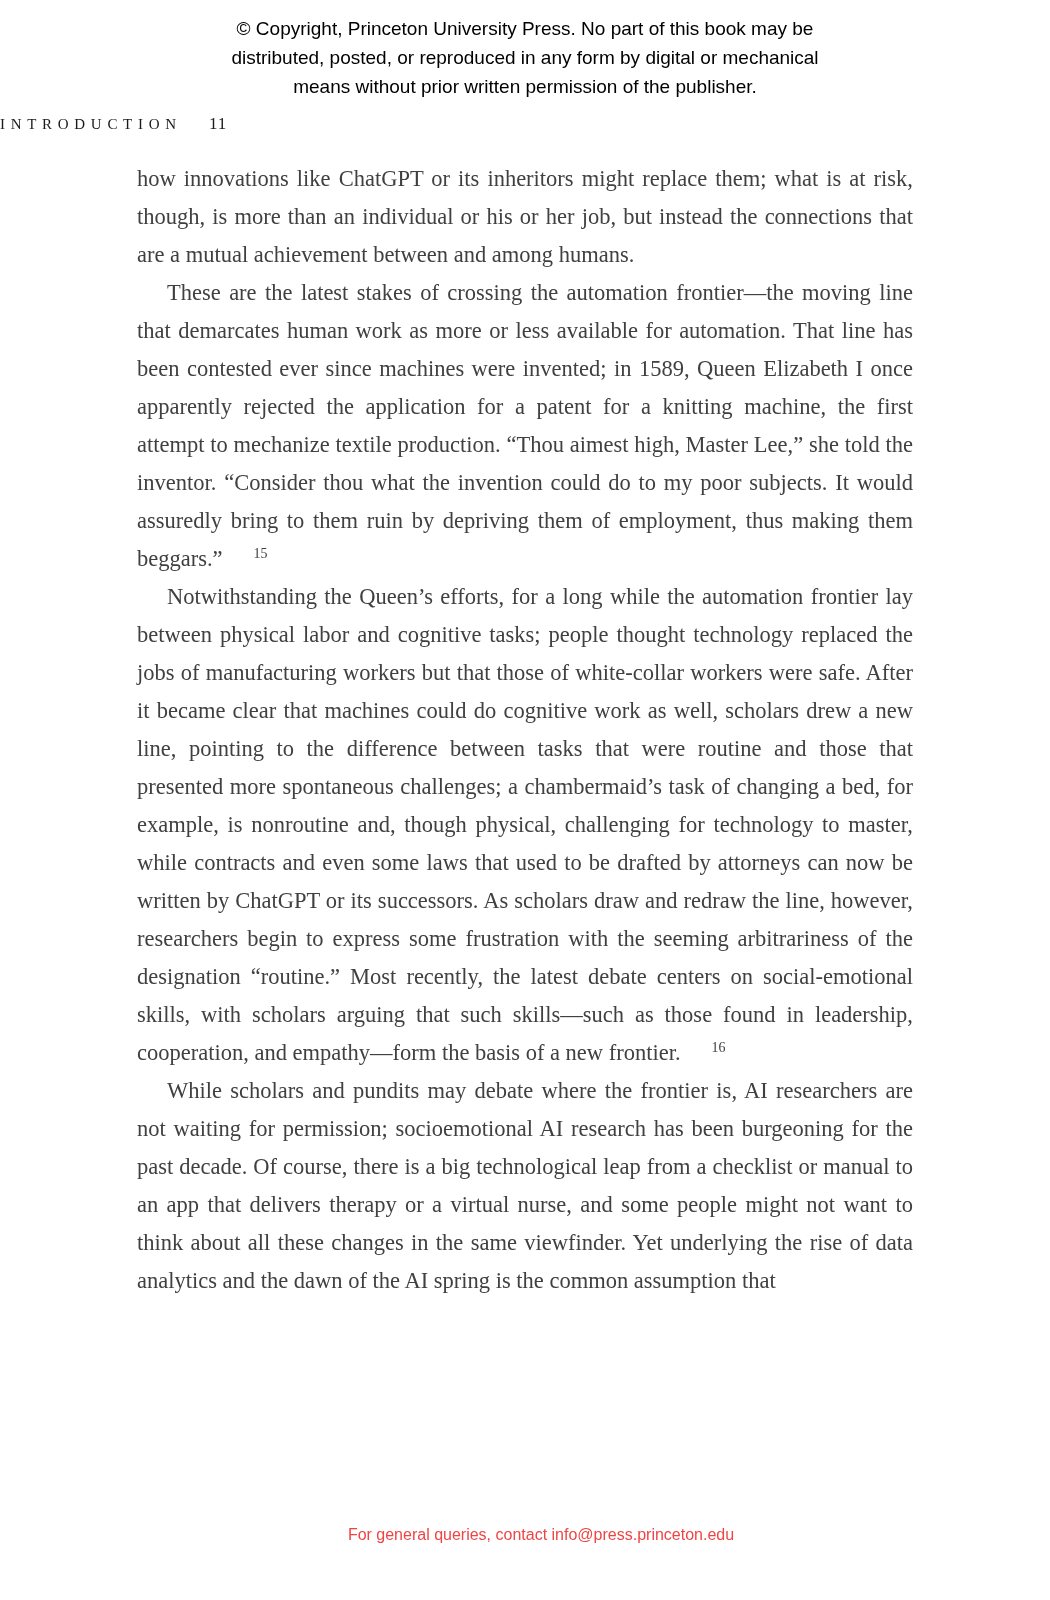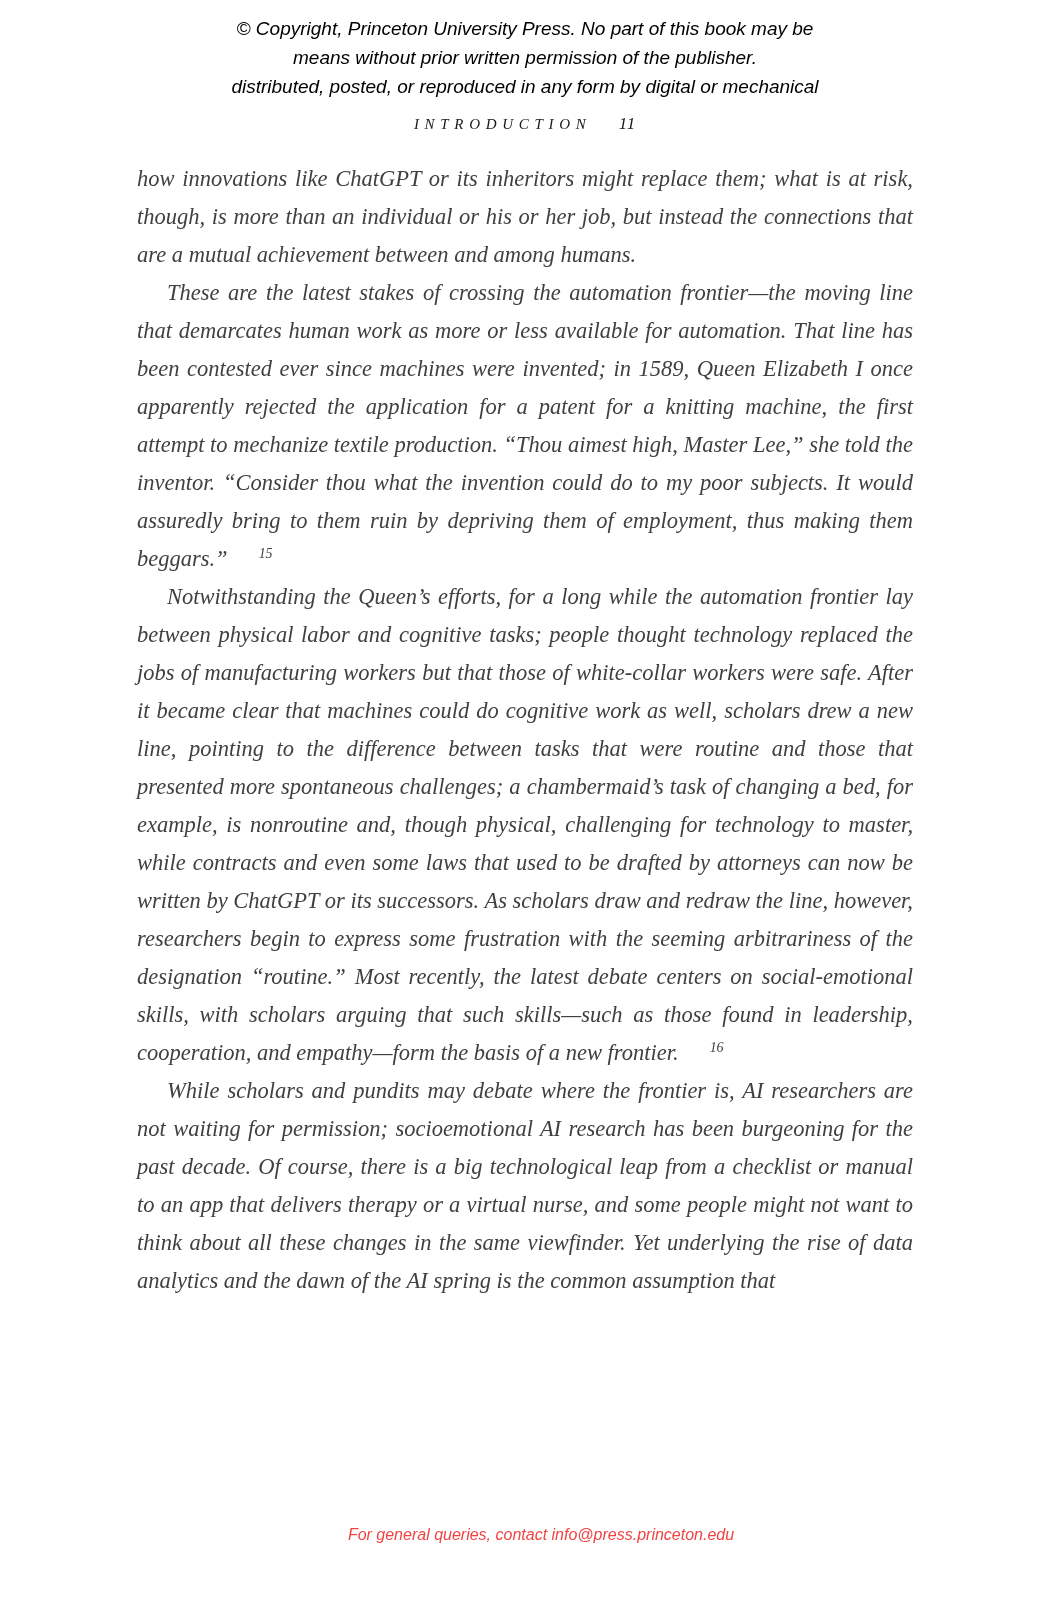--- a/index.html
+++ b/index.html
@@ -1,15 +1,15 @@
 <!DOCTYPE html>
 <html><head>
 <meta charset="utf-8">
 <style>
-  * { box-sizing: border-box; font-style: italic; }
+  * { box-sizing: border-box; }
   html, body { margin: 0; padding: 0; background: #ffffff; }
   .page {
     position: relative;
     width: 1050px;
     height: 1600px;
     margin: 0 auto;
     background: #ffffff;
     color: #111111;
     overflow: hidden;
   }
@@ -18,21 +18,20 @@
     width: 760px;
     margin: 0 auto;
     text-align: center;
     font-family: "Liberation Sans", sans-serif;
     font-size: 19px;
     line-height: 29px;
     color: #000000;
   }
   .running-head {
     margin-top: 13px;
-    text-align: center;
     font-family: "Liberation Serif", serif;
     color: #1a1a1a;
   }
   .running-head .head-title {
     font-size: 15px;
     letter-spacing: 0.38em;
   }
   .running-head .head-page-number {
     font-size: 17px;
     margin-left: 1.6em;
@@ -67,22 +66,22 @@
     color: #ef4444;
   }
 </style>
 </head>
 <body>
 
 <div class="page">
 
   <div class="copyright">
       <div>© Copyright, Princeton University Press. No part of this book may be</div>
+      <div>distributed, posted, or reproduced in any form by digital or mechanical</div>
       <div>means without prior written permission of the publisher.</div>
-      <div>distributed, posted, or reproduced in any form by digital or mechanical</div>
     </div>
 
   <div class="running-head">
     <span class="head-title">INTRODUCTION</span><span class="head-page-number">11</span>
   </div>
 
   <div class="body-text">
       <p class="para">how innovations like ChatGPT or its inheritors might replace them; what is at risk, though, is more than an individual or his or her job, but instead the connections that are a mutual achievement between and among humans.</p>
       <p class="para indent">These are the latest stakes of crossing the automation frontier—the moving line that demarcates human work as more or less available for automation. That line has been contested ever since machines were invented; in 1589, Queen Elizabeth I once apparently rejected the application for a patent for a knitting machine, the first attempt to mechanize textile production. “Thou aimest high, Master Lee,” she told the inventor. “Consider thou what the invention could do to my poor subjects. It would assuredly bring to them ruin by depriving them of employment, thus making them beggars.”<sup>15</sup></p>
       <p class="para indent">Notwithstanding the Queen’s efforts, for a long while the automation frontier lay between physical labor and cognitive tasks; people thought technology replaced the jobs of manufacturing workers but that those of white-collar workers were safe. After it became clear that machines could do cognitive work as well, scholars drew a new line, pointing to the difference between tasks that were routine and those that presented more spontaneous challenges; a chambermaid’s task of changing a bed, for example, is nonroutine and, though physical, challenging for technology to master, while contracts and even some laws that used to be drafted by attorneys can now be written by ChatGPT or its successors. As scholars draw and redraw the line, however, researchers begin to express some frustration with the seeming arbitrariness of the designation “routine.” Most recently, the latest debate centers on social-emotional skills, with scholars arguing that such skills—such as those found in leadership, cooperation, and empathy—form the basis of a new frontier.<sup>16</sup></p>

